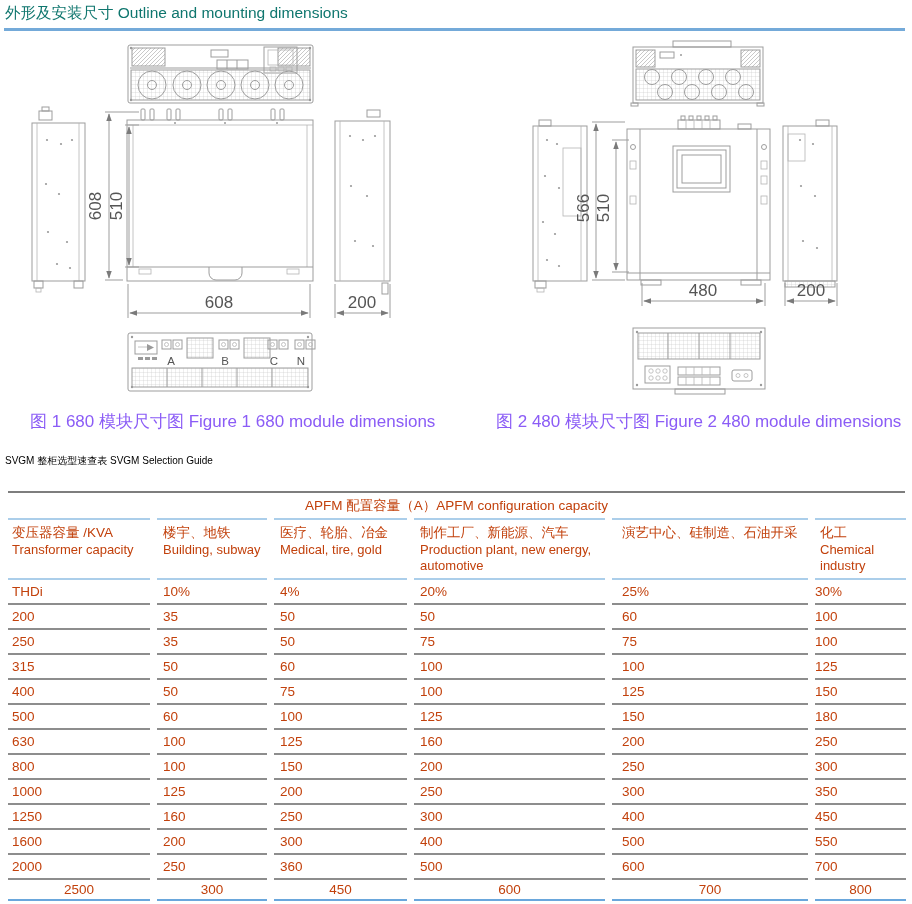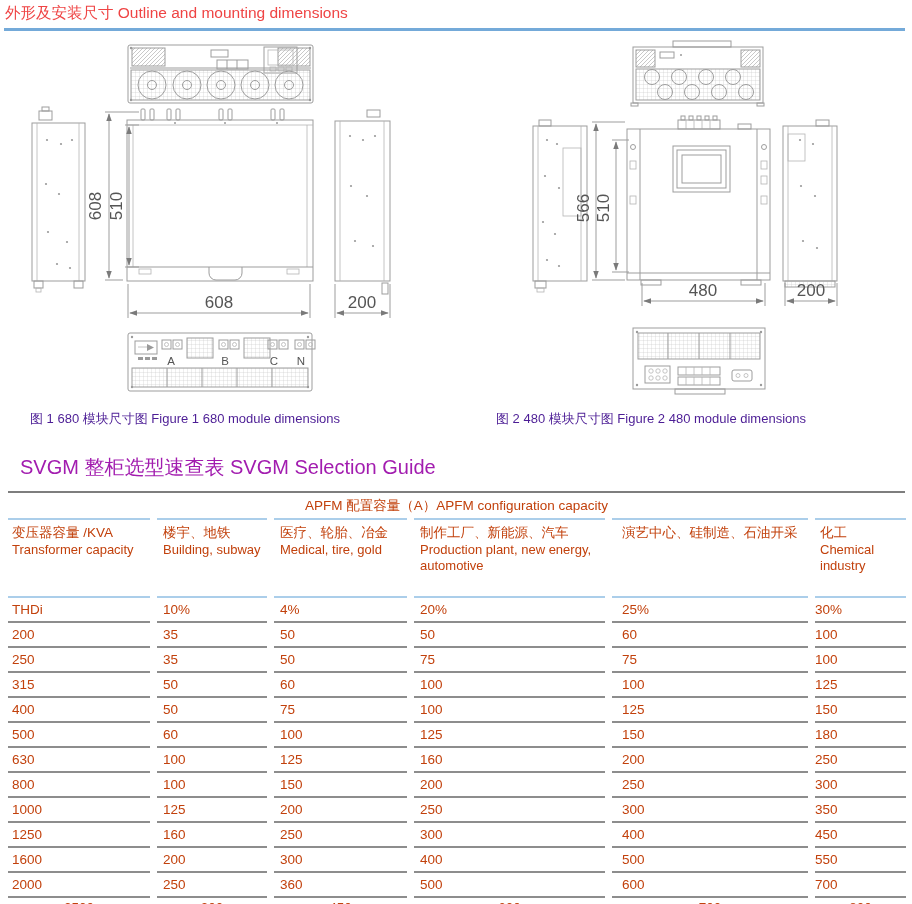--- a/index.html
+++ b/index.html
@@ -1,42 +1,42 @@
 <!DOCTYPE html>
 <html><head>
 <meta charset="utf-8">
 <style>
   * { box-sizing: border-box; margin: 0; padding: 0; }
   html,body { background:#ffffff; }
   body { font-family:"Liberation Sans","DejaVu Sans",sans-serif; color:#4d4d4d; }
   .page { position:relative; width:912px; height:904px; background:#fff; overflow:hidden; }
 
-  .doc-title { position:absolute; left:5px; top:3px; font-size:15.5px; color:#ef4444; white-space:nowrap; }
+  .doc-title { position:absolute; left:5px; top:3px; font-size:15.5px; color:#0f766e; white-space:nowrap; }
   .title-rule { position:absolute; left:4px; top:28px; width:901px; height:3px; background:#74aad9; }
 
   .fig { position:absolute; top:36px; }
   .fig1 { left:15px; }
   .fig2 { left:495px; }
   .s   { fill:none; stroke:#9d9d9d; stroke-width:1; }
   .sl  { fill:none; stroke:#b5b5b5; stroke-width:0.8; }
   .msh { fill:url(#mesh); stroke:#9d9d9d; stroke-width:1; }
   .hat { fill:url(#hatch); stroke:#9d9d9d; stroke-width:1; }
   .dot { fill:#9a9a9a; stroke:none; }
   .dim { font-size:17px; fill:#555555; text-anchor:middle; font-family:"Liberation Sans",sans-serif; }
   .lbl { font-size:11.5px; fill:#555555; text-anchor:middle; font-family:"Liberation Sans",sans-serif; }
 
-  .caption { position:absolute; top:410px; font-size:13px; color:#4c1d95; white-space:nowrap; }
+  .caption { position:absolute; top:410px; font-size:17px; color:#8b5cf6; white-space:nowrap; }
   .cap1 { left:30px; }
   .cap2 { left:496px; }
-  .section-title { position:absolute; left:20px; top:454px; font-size:20px; color:#a21caf; white-space:nowrap; }
+  .section-title { position:absolute; left:5px; top:454px; font-size:10px; color:#000000; white-space:nowrap; }
 
   .sel-table { position:absolute; left:8px; top:491px; width:897px; font-size:13.5px; color:#c2410c; }
   .span-head { height:27px; line-height:25px; text-align:center; border-top:2px solid #7e7e7e; }
   .hrow, .trow { display:grid; grid-template-columns:142px 110px 133px 191px 196px 91px; column-gap:7px; }
-  .hcell { height:80px; border-top:2px solid #abceea; border-bottom:2px solid #abceea; padding:4px 0 0 6px; }
+  .hcell { height:62px; border-top:2px solid #abceea; border-bottom:2px solid #abceea; padding:4px 0 0 6px; }
   .hcell .cn { line-height:18px; }
   .hcell .en { font-size:13px; line-height:16px; }
   .hcell.col0 { padding-left:4px; }
   .hcell.col4 { padding-left:10px; }
   .hcell.col5 { padding-left:5px; }
   .tcell { height:25px; line-height:23px; border-bottom:2px solid #8d8d8d; padding-left:6px; }
   .tcell.col0 { padding-left:4px; }
   .tcell.col4 { padding-left:10px; }
   .tcell.col5 { padding-left:0; }
   .tfoot .tcell { height:21px; line-height:19px; border-bottom:2px solid #6aa7dc; padding-left:0; text-align:center; }

